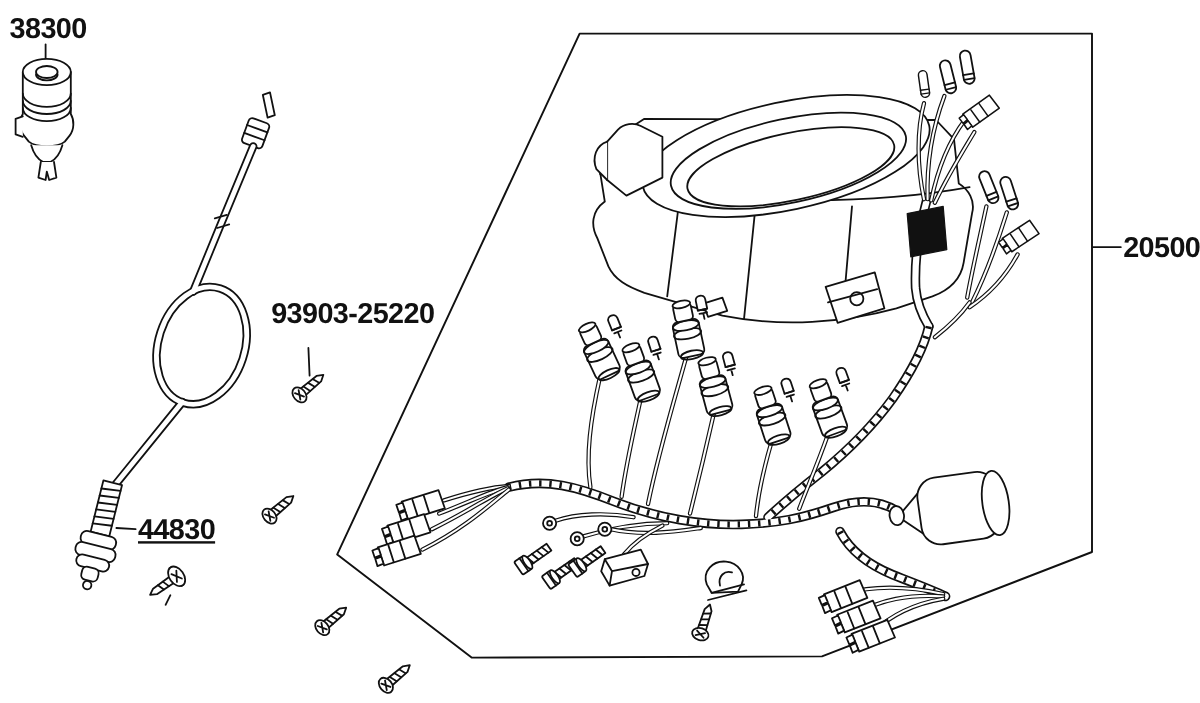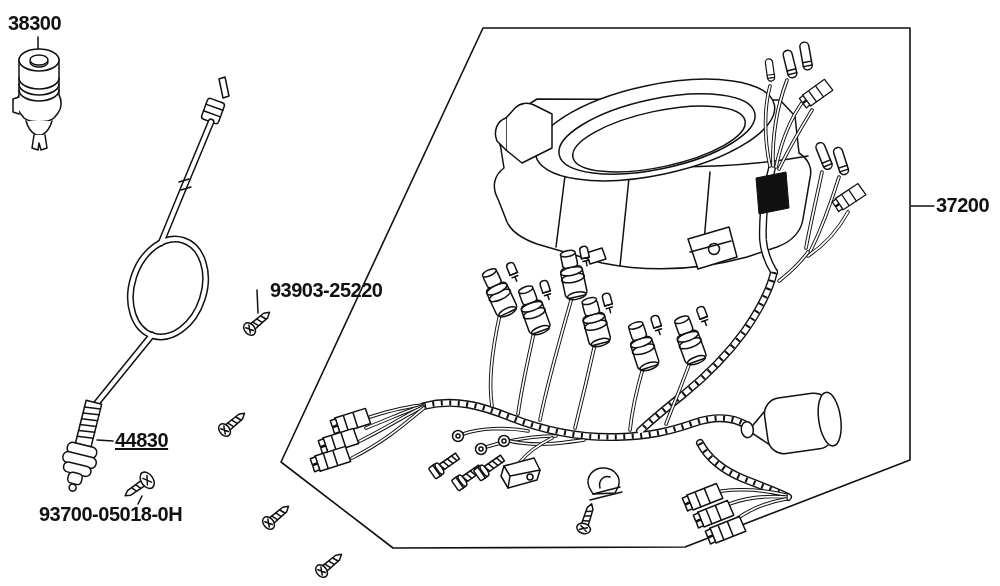--- a/index.html
+++ b/index.html
@@ -1,19 +1,19 @@
 <!DOCTYPE html>
 <html><head>
 <meta charset="utf-8">
 <style>
   html,body{margin:0;padding:0;background:#fff;}
   .stage{position:relative;width:1000px;height:586px;background:#fff;overflow:hidden;
          font-family:"Liberation Sans", sans-serif;}
   .stage svg{position:absolute;left:0;top:0;}
-  .part-label{position:absolute;font-weight:700;font-size:20px;letter-spacing:-0.5px;
+  .part-label{position:absolute;font-weight:700;font-size:24px;letter-spacing:-0.5px;
               color:#111;white-space:nowrap;line-height:1;}
   
   .ln{fill:none;stroke:#111;stroke-width:1.5;stroke-linecap:round;stroke-linejoin:round;}
   .fw{fill:#fff;stroke:#111;stroke-width:1.5;stroke-linecap:round;stroke-linejoin:round;}
   .bk{fill:#111;stroke:#111;stroke-width:1;stroke-linejoin:round;}
   .t8{fill:none;stroke:#111;stroke-width:8;stroke-linecap:round;}
   .t5w{fill:none;stroke:#fff;stroke-width:5.2;stroke-linecap:round;}
   .tdash{fill:none;stroke:#111;stroke-width:5.2;stroke-dasharray:2 6.5;stroke-linecap:butt;}
   .w3{fill:none;stroke:#111;stroke-width:3.6;stroke-linecap:round;}
   .w1{fill:none;stroke:#fff;stroke-width:1.7;stroke-linecap:round;}
@@ -289,18 +289,17 @@
   </g>
 
   <use href="#screwA" xlink:href="#screwA" transform="translate(258,322) rotate(50)"></use>
   <use href="#screwA" xlink:href="#screwA" transform="translate(233,423) rotate(50)"></use>
   <use href="#screwA" xlink:href="#screwA" transform="translate(277,516) rotate(50)"></use>
   <use href="#screwA" xlink:href="#screwA" transform="translate(330,564) rotate(50)"></use>
   <use href="#screwB" xlink:href="#screwB" transform="translate(139,486) rotate(235)"></use>
 </svg>
 
 <div class="part-label" style="left:8px;top:13px;">38300</div>
-<div class="part-label" style="left:226px;top:280px;margin-left:44px;">93903-25220</div>
+<div class="part-label" style="left:226px;top:250px;">93903-25220</div>
 <div class="part-label" style="left:115px;top:430px;text-decoration:underline;">44830</div>
-<div class="part-label" style="left:39px;top:504px;">93700-05018-0H</div>
-<div class="part-label" style="left:936px;top:195px;">37200</div>
+<div class="part-label" style="left:936px;top:195px;">20500</div>
 
 </div>
 
 </body></html>

